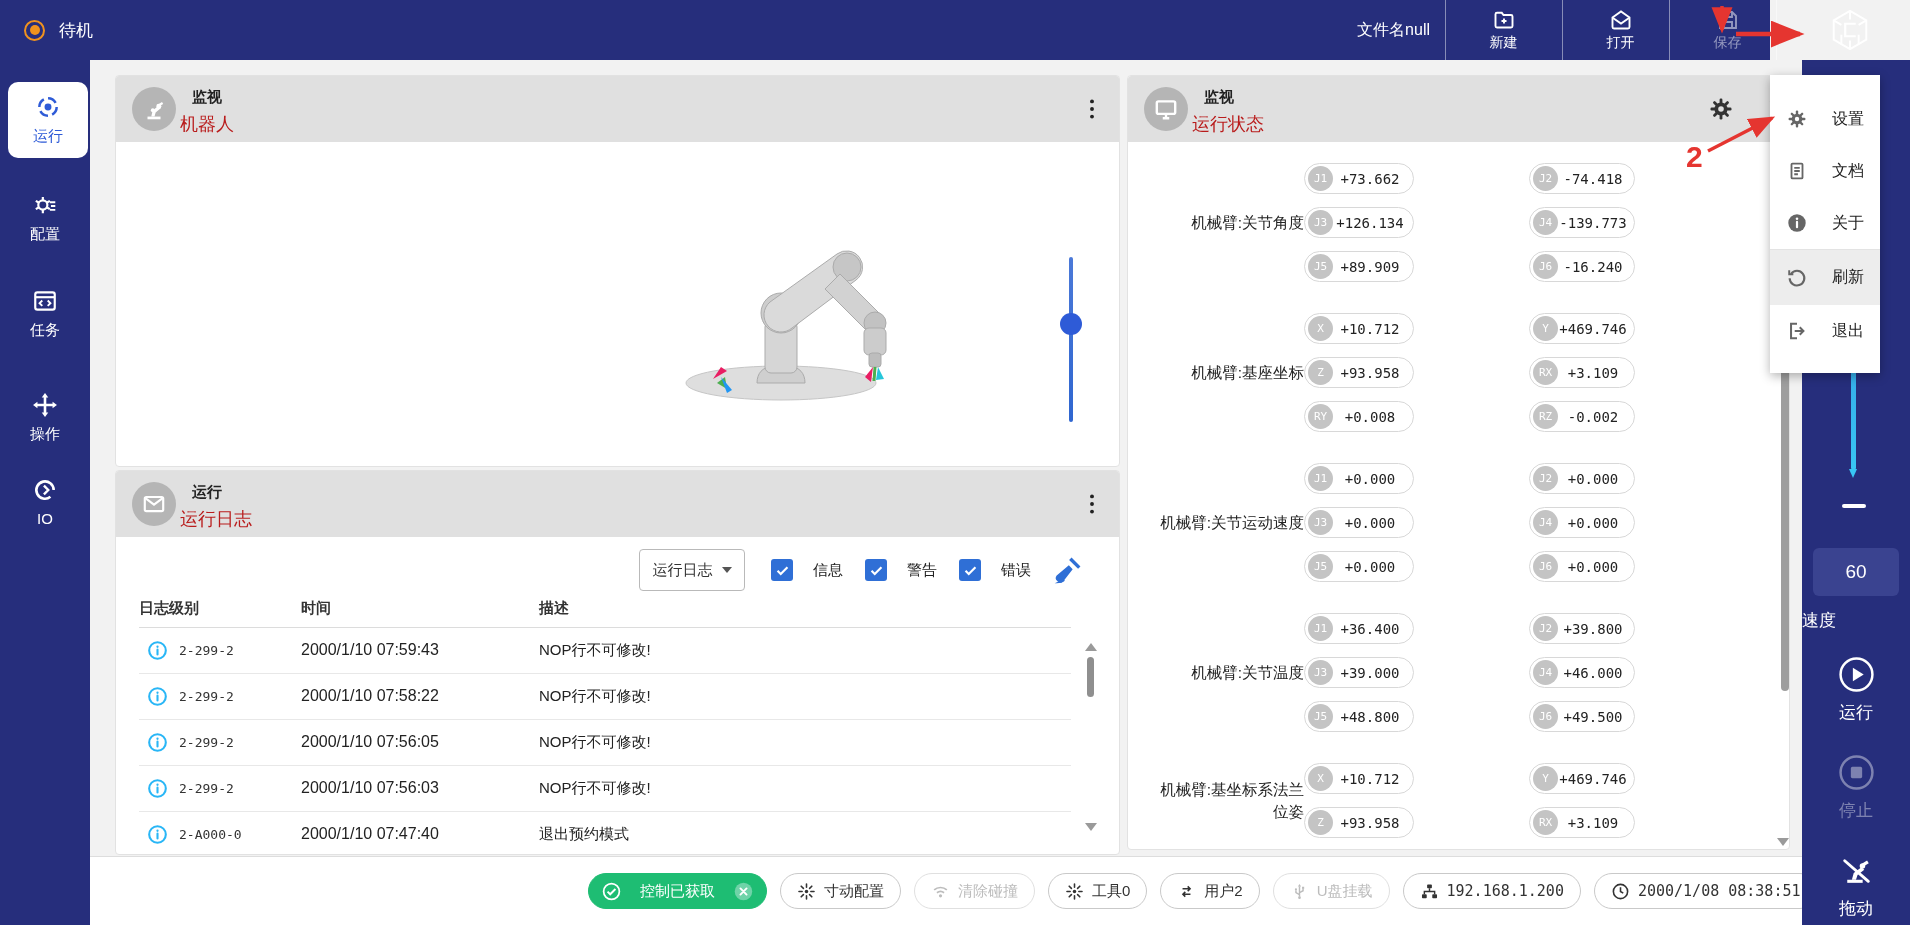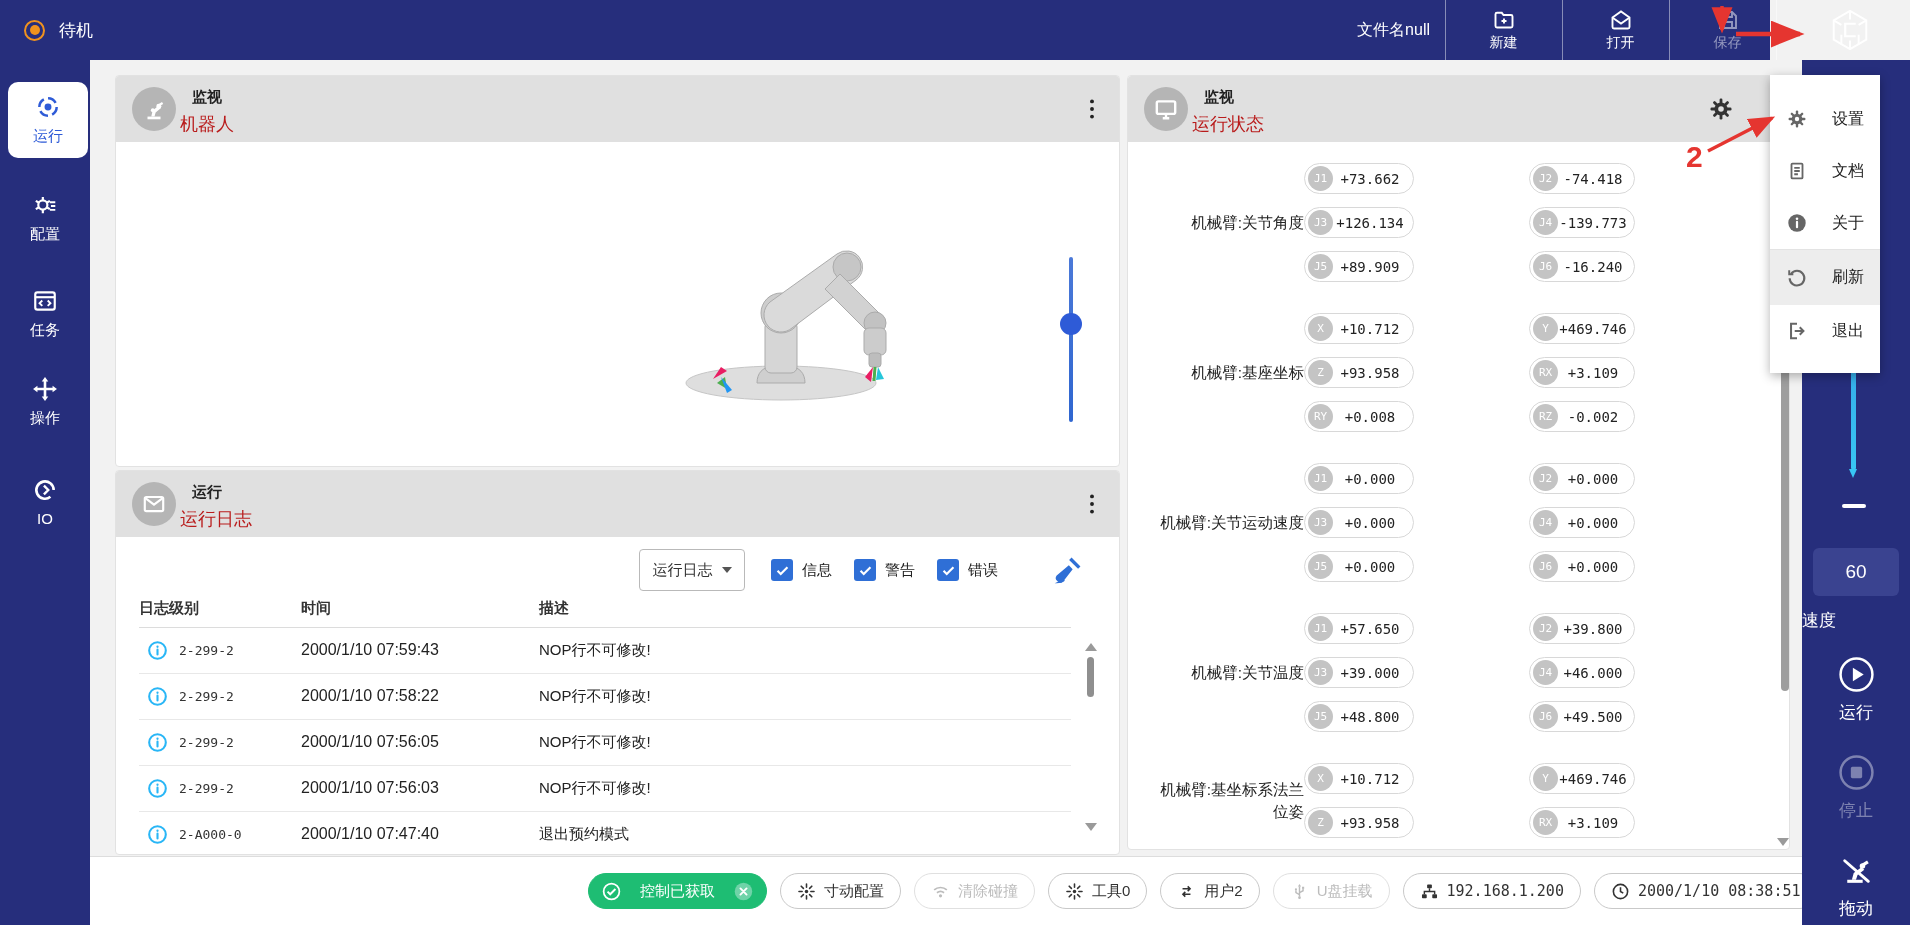--- a/index.html
+++ b/index.html
@@ -20,21 +20,21 @@
   .tb-btn svg{width:24px;height:24px}
   .logo{position:absolute;left:1798px;top:4px;width:104px;height:52px;display:flex;align-items:center;justify-content:center;cursor:pointer}
   .logo svg{width:46px;height:46px}
 
   
   .lsidebar{position:absolute;left:0;top:60px;width:90px;height:865px;background:#262e7c;z-index:5}
   .side-item{position:absolute;left:0;width:90px;display:flex;flex-direction:column;align-items:center;gap:7px;color:#fff;cursor:pointer}
   .side-item .sicon svg{width:26px;height:26px}
   .side-item .lbl{font-size:15px}
   .side-item.active{left:8px;width:80px;background:#fff;border-radius:10px;padding:12px 0;color:#2e5bd7}
-  .si0{top:22px}.si1{top:132px}.si2{top:228px}.si3{top:316px}.si4{top:417px}
+  .si0{top:22px}.si1{top:132px}.si2{top:228px}.si3{top:332px}.si4{top:417px}
 
   
   .panel{position:absolute;background:#fff;border:1px solid #e2e2e2;border-radius:4px;box-sizing:border-box}
   .p-robot{left:115px;top:75px;width:1005px;height:392px}
   .p-log{left:115px;top:470px;width:1005px;height:385px}
   .p-status{left:1127px;top:75px;width:663px;height:775px;overflow:hidden}
   .phead{height:66px;background:#e0e0e0;border-radius:3px 3px 0 0;position:relative}
   .avatar{position:absolute;left:16px;top:11px;width:44px;height:44px;border-radius:50%;background:#b5b5b5;display:flex;align-items:center;justify-content:center}
   .avatar svg{width:26px;height:26px}
   .ptitle{position:absolute;left:76px;top:12px;font-size:15px;font-weight:bold;color:#222}
@@ -49,21 +49,21 @@
   .robot-view{position:absolute;left:545px;top:95px}
   .zoom-track{position:absolute;left:953px;top:181px;width:4px;height:165px;border-radius:2px;
               background:linear-gradient(#4b79d8,#2f66d0);cursor:pointer}
   .zoom-handle{position:absolute;left:944px;top:237px;width:22px;height:22px;border-radius:50%;background:#2e5bd7;cursor:pointer}
 
   
   .dropdown{position:absolute;left:523px;top:78px;width:106px;height:42px;border:1px solid #b9b9b9;border-radius:4px;
             display:flex;align-items:center;justify-content:center;gap:9px;font-size:15px;color:#333;cursor:pointer;box-sizing:border-box;background:#fff}
   .caret{width:0;height:0;border-left:5px solid transparent;border-right:5px solid transparent;border-top:6px solid #555}
   .checks{position:absolute;left:655px;top:78px;height:42px;display:flex;align-items:center;gap:22px}
-  .check{display:flex;align-items:center;gap:9px;font-size:15px;color:#222;cursor:pointer}
+  .check{display:flex;align-items:center;gap:20px;font-size:15px;color:#222;cursor:pointer}
   .box{width:22px;height:22px;background:#2f6fd6;border-radius:3px;display:flex;align-items:center;justify-content:center}
   .box svg{width:17px;height:17px}
   .broom{position:absolute;left:935px;top:82px;width:34px;height:34px;cursor:pointer}
   .broom svg{width:34px;height:34px}
   .tbl-head{position:absolute;top:128px;left:0;width:960px;height:28px;font-size:15px;font-weight:bold;color:#333}
   .c-level{position:absolute;left:23px}.c-time{position:absolute;left:185px}.c-desc{position:absolute;left:423px}
   .log-rows{position:absolute;top:156px;left:23px;width:932px;border-top:1px solid #dcdcdc}
   .log-row{height:45px;border-bottom:1px solid #e8e8e8;position:relative;cursor:pointer}
   .log-row .licon{position:absolute;left:8px;top:12px;width:21px;height:21px}
   .log-row .licon svg{width:21px;height:21px}
@@ -526,21 +526,21 @@
          <span class="pbadge">J6</span>
          <span class="pval">+0.000</span>
        </div>
           </div>
         </div>
         <div class="group">
       <div class="glabel">机械臂:关节温度</div>
       <div class="gpills">
             <div class="pill">
          <span class="pbadge">J1</span>
-         <span class="pval">+57.650</span>
+         <span class="pval">+36.400</span>
        </div>
             <div class="pill">
          <span class="pbadge">J2</span>
          <span class="pval">+39.800</span>
        </div>
             <div class="pill">
          <span class="pbadge">J3</span>
          <span class="pval">+39.000</span>
        </div>
             <div class="pill">
@@ -682,21 +682,21 @@
        <span>192.168.1.200</span>
 
      </div>
         <div class="pillbtn   mono">
        <span>
             <svg viewBox="0 0 24 24">
               <circle cx="12" cy="12" r="9" fill="none" stroke="currentColor" stroke-width="2"></circle>
               <path d="M12 6.5V12l3.5 2" fill="none" stroke="currentColor" stroke-width="2"></path>
             </svg>
           </span>
-       <span>2000/1/10 08:38:51</span>
+       <span>2000/1/08 08:38:51</span>
 
      </div>
       </div>
   </div>
 
   <div class="rsidebar">
     <div class="spd-track"></div>
     <div class="spd-tip"></div>
     <div class="spd-minus"></div>
     <div class="spd-value">60</div>

